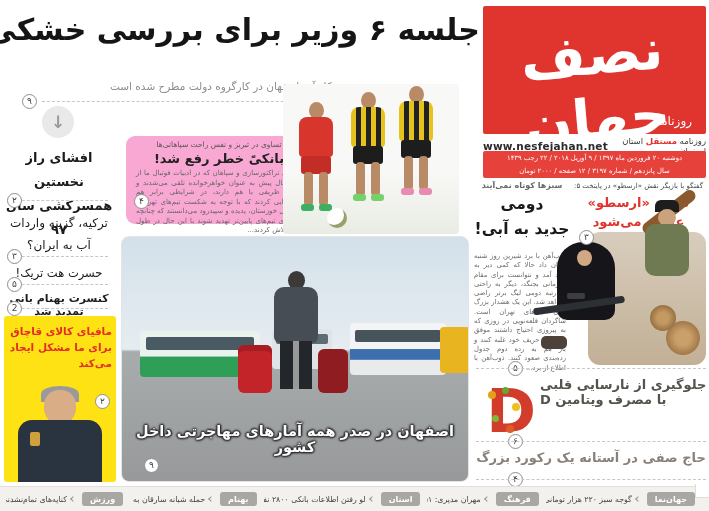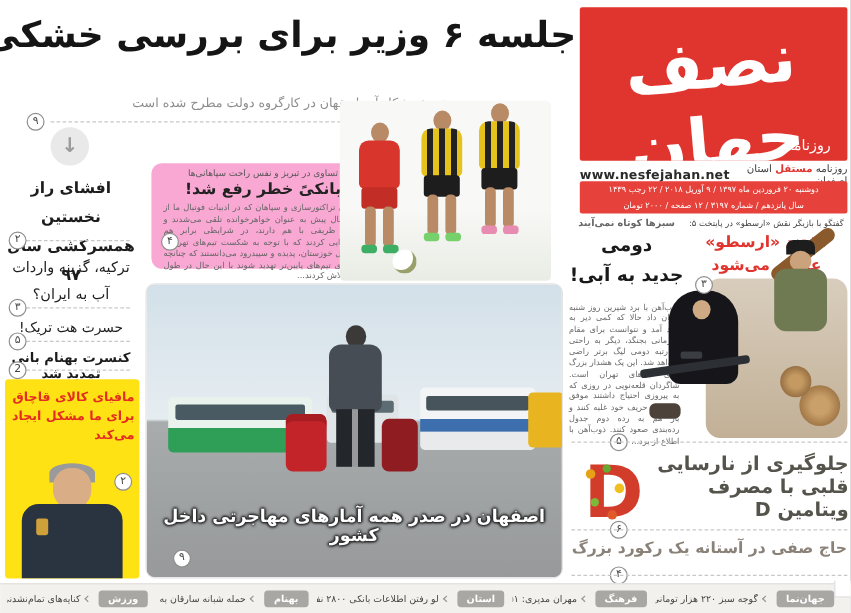--- a/index.html
+++ b/index.html
@@ -95,21 +95,21 @@
   .pk-instrument { position:absolute; right:6px; top:8px; width:64px; height:12px; border-radius:6px; background:#8a5a2c; transform:rotate(-38deg); }
   .pk-woman-chador { position:absolute; left:42px; top:44px; width:58px; height:78px; border-radius:26px 26px 10px 10px; background:#15151a; }
   .pk-woman-face { position:absolute; left:62px; top:52px; width:15px; height:16px; border-radius:50%; background:#cfa884; }
   .pk-rifle { position:absolute; left:18px; top:104px; width:92px; height:7px; border-radius:3px; background:#2c2f33; transform:rotate(-8deg); }
   .pk-scope { position:absolute; left:52px; top:95px; width:18px; height:6px; border-radius:2px; background:#3a3d42; }
   .pk-boot { position:absolute; left:26px; top:138px; width:26px; height:13px; border-radius:5px; background:#4c423a; }
   .pk-num { position:absolute; left:64px; top:32px; }
 
   .vit-div5 { left:476px; top:368px; width:230px; }
   .num5 { left:508px; top:361px; }
-  .vit-headline { left:540px; top:377px; width:167px; text-align:right; font-size:16px; font-weight:bold; color:#55544c; }
+  .vit-headline { left:540px; top:377px; width:167px; text-align:left; font-size:13px; font-weight:bold; color:#55544c; }
   .vit-body { left:540px; top:394px; width:167px; font-size:6.8px; color:#777; text-align:justify; line-height:9.2px; }
   .vit-d { left:478px; top:381px; width:58px; height:62px; }
   .vit-d .dglyph { font-size:60px; font-weight:bold; color:#d23c2a; line-height:60px; }
   .vit-dot { position:absolute; border-radius:50%; }
   .num6 { left:508px; top:434px; }
   .vit-div6 { left:476px; top:441px; width:230px; }
   .haj-headline { left:476px; top:450px; width:230px; text-align:center; font-size:13px; font-weight:bold; color:#8a8178; }
   .num4b { left:508px; top:472px; }
   .haj-div { left:476px; top:479px; width:230px; }
 

